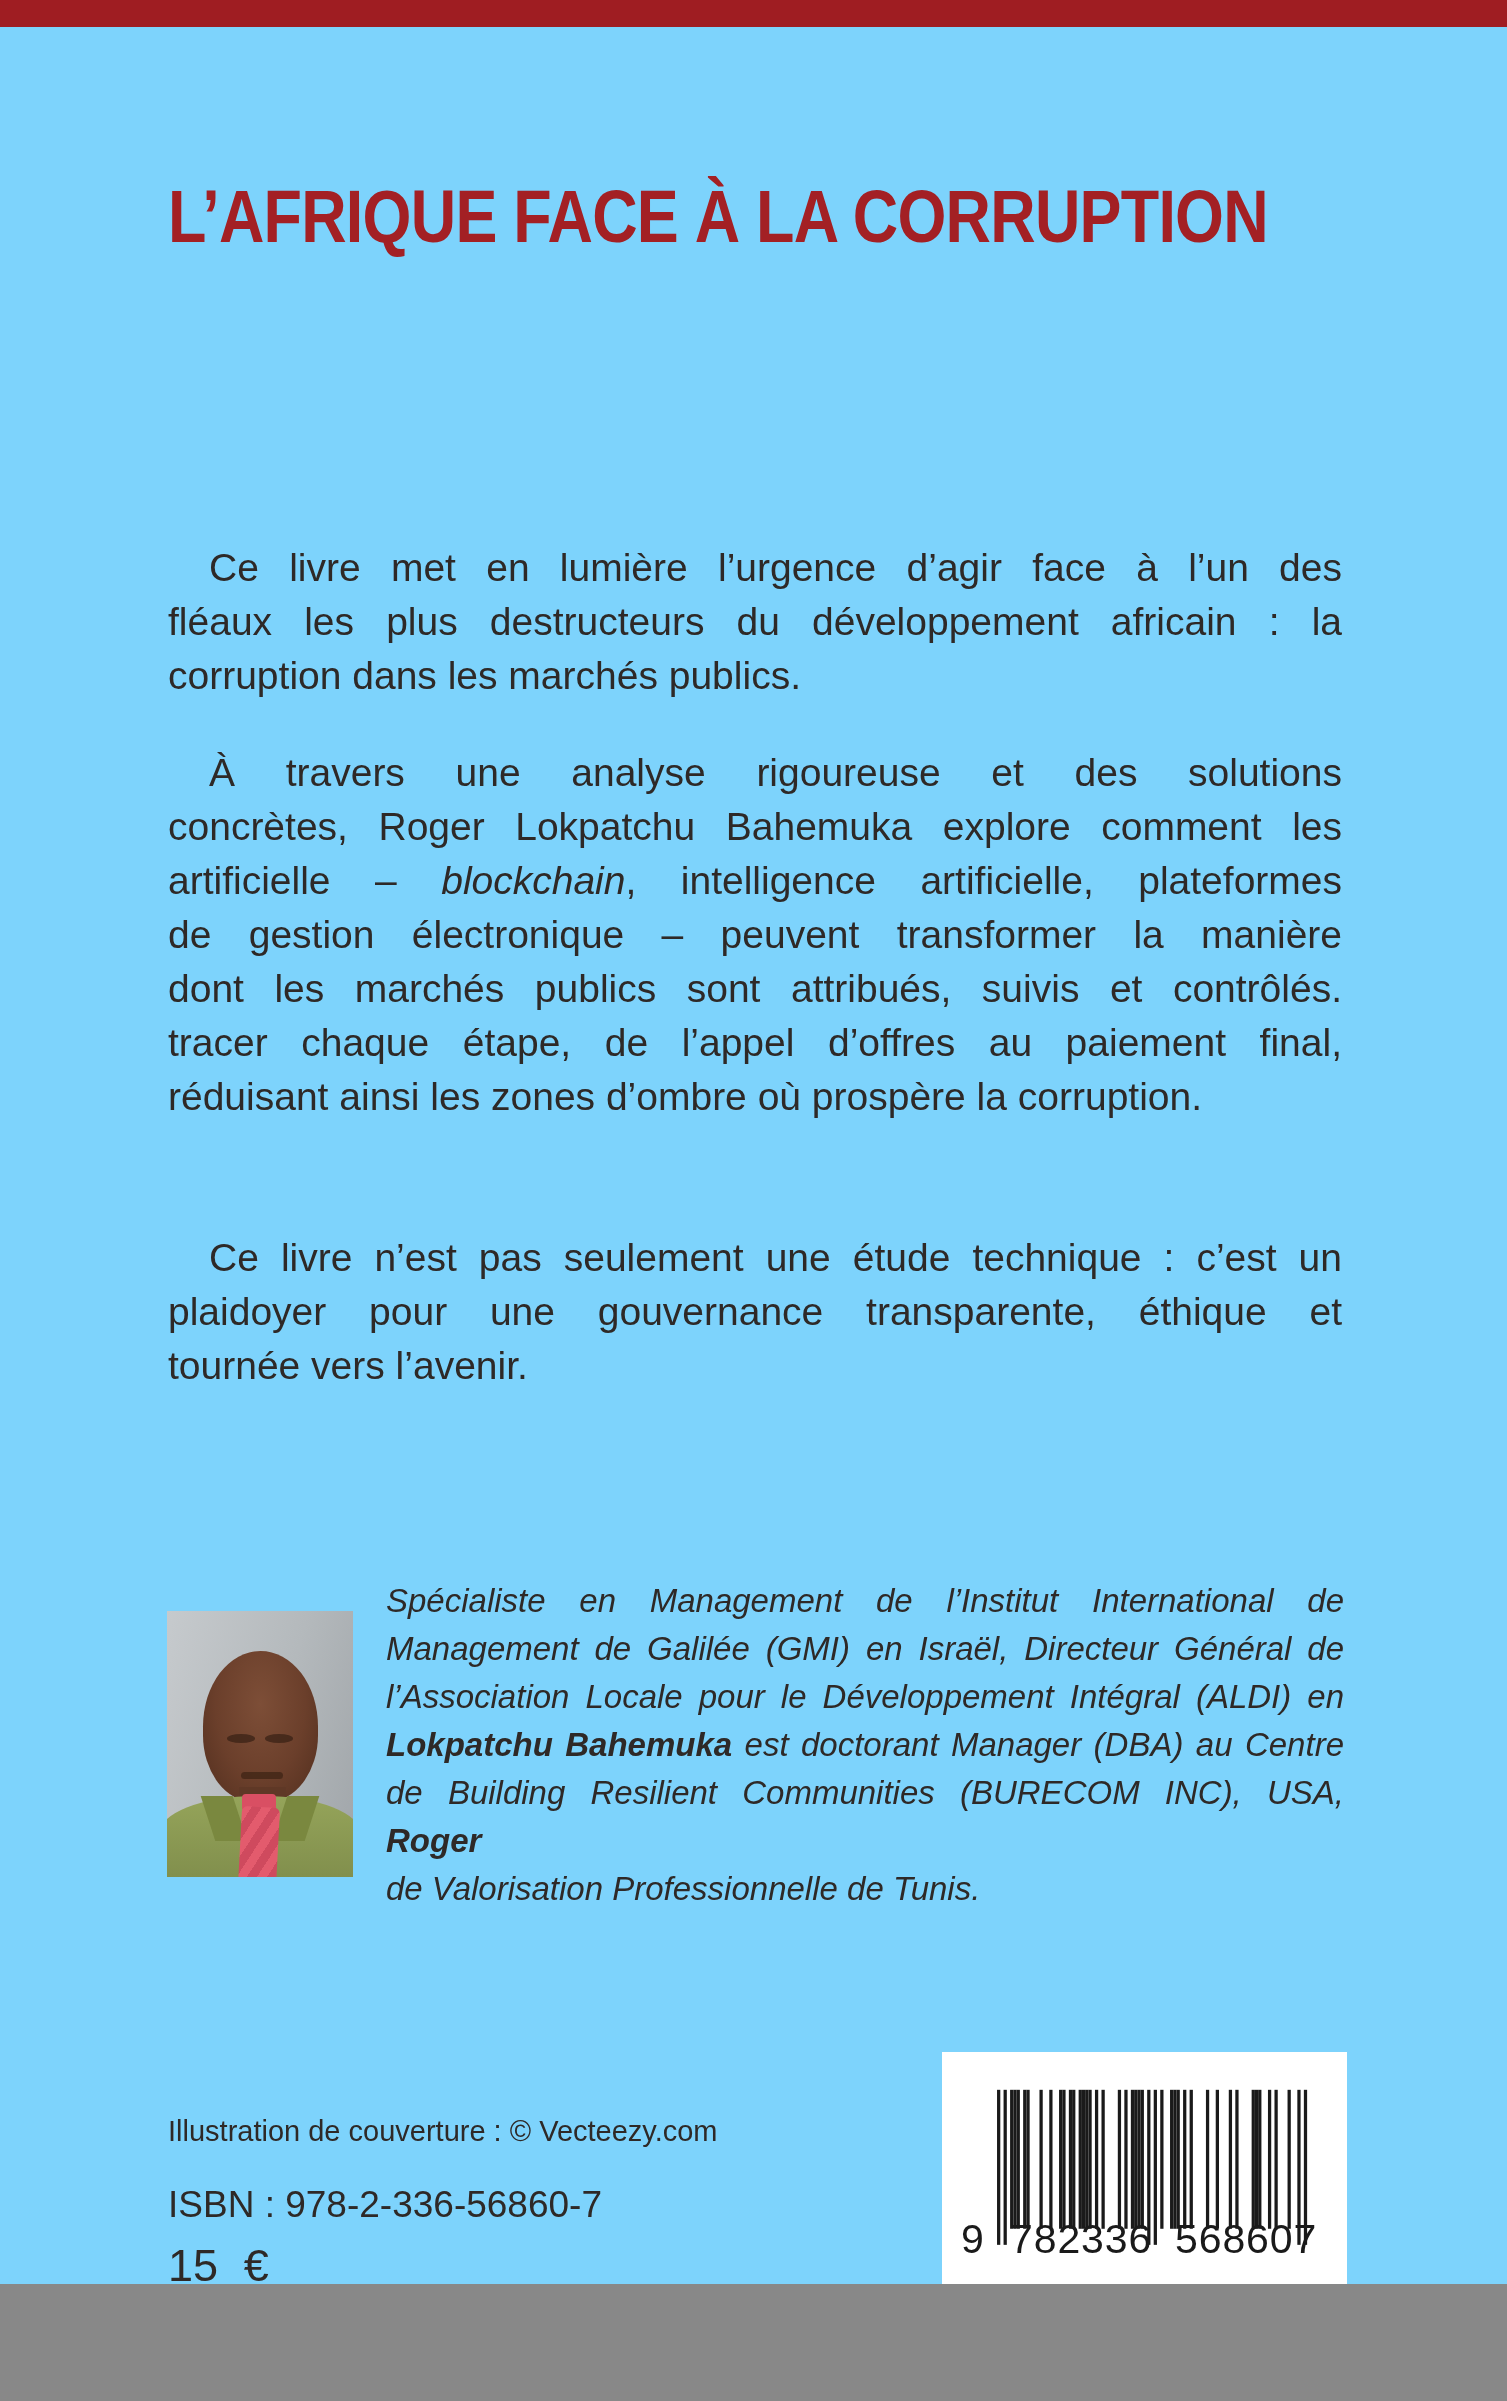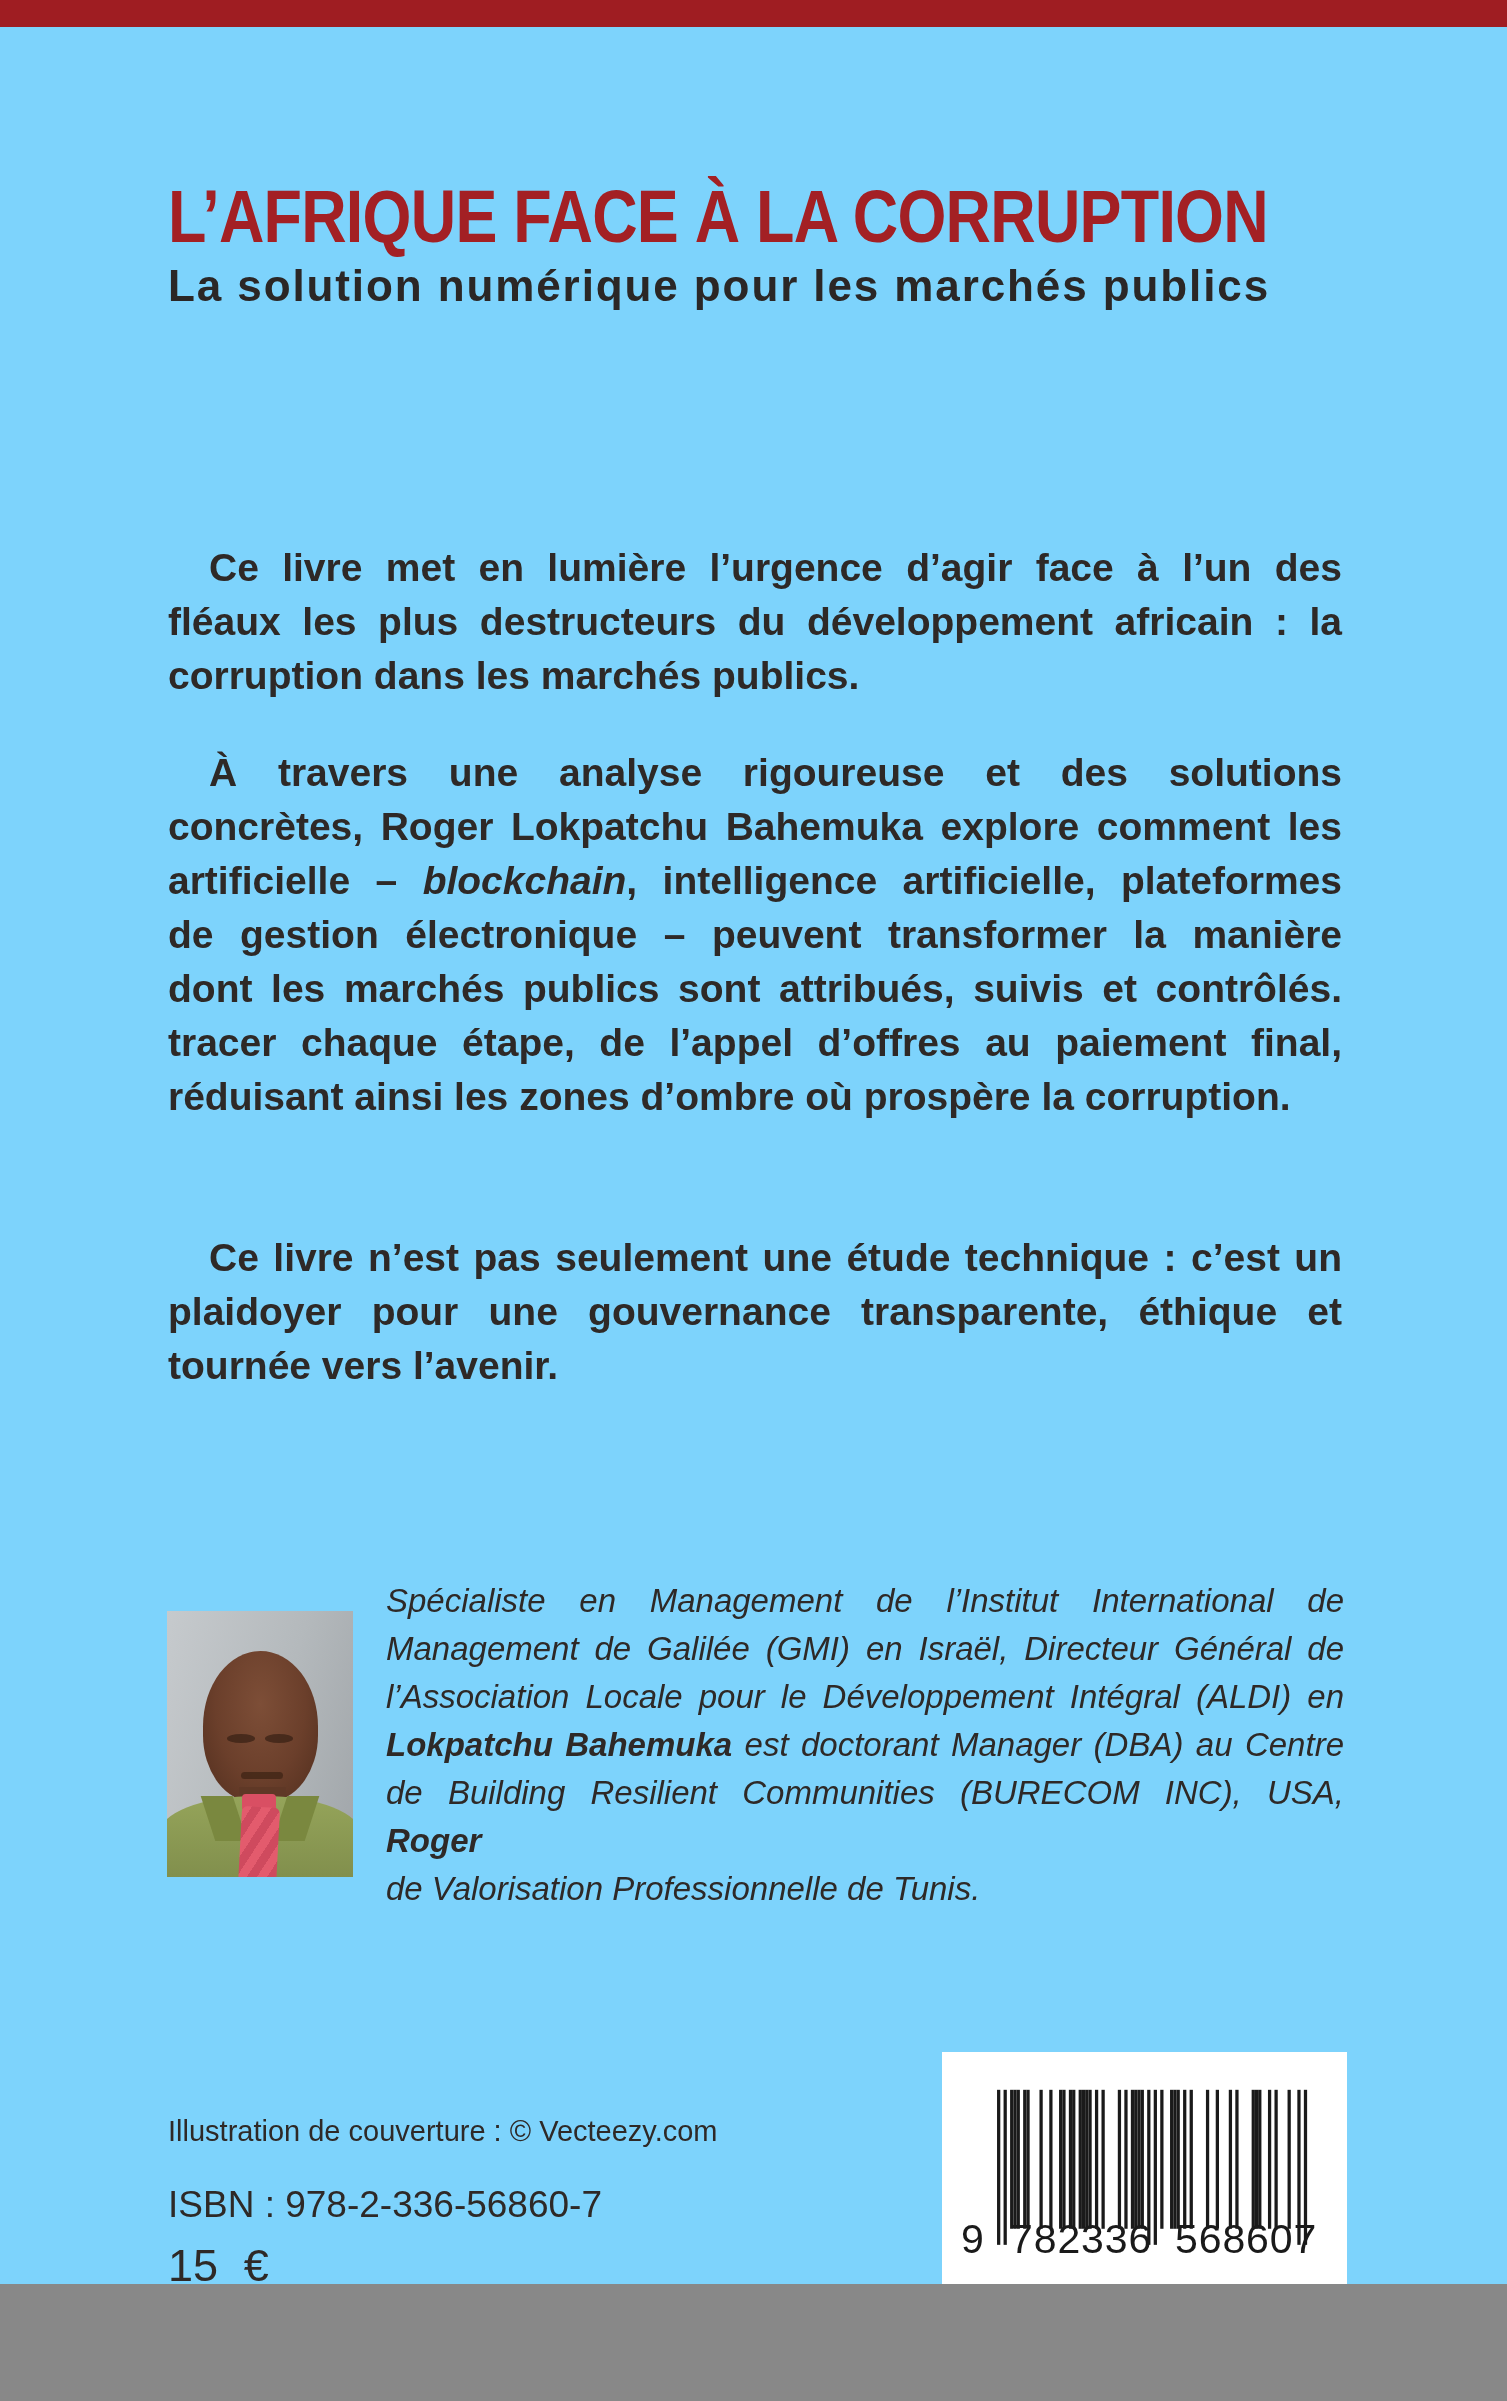--- a/index.html
+++ b/index.html
@@ -21,21 +21,21 @@
   .title-scale{display:inline-block;transform:scaleX(0.85);transform-origin:0 0;letter-spacing:-0.9px;}
 
   .subtitle{
     position:absolute;left:168px;top:259px;
     font-size:44px;line-height:53px;font-weight:bold;color:#2b2726;
     letter-spacing:1.9px;white-space:nowrap;
   }
 
   .para{
     position:absolute;left:168px;width:1174px;
-    font-size:39px;line-height:54px;color:#2e2927;font-weight:bold;
+    font-size:39px;line-height:54px;color:#2e2927;
   }
   .para-1{top:541px;}
   .para-2{top:746px;}
   .para-3{top:1231px;}
 
   .tline{text-align:justify;text-align-last:justify;}
   .tlast{text-align-last:left;}
   .tindent{text-indent:41px;}
   .seg-i{font-style:italic;}
   .seg-b{font-weight:bold;}
@@ -92,21 +92,20 @@
 
 <div class="page">
 
   <div class="band band-top"></div>
   <div class="band band-bottom"></div>
 
   <div class="title">
     <span class="title-scale">L’AFRIQUE FACE À LA CORRUPTION</span>
   </div>
 
-  <div class="subtitle">La solution numérique pour les marchés publics</div>
 
   <div class="para para-1">
       <div class="tline tindent"><span>Ce livre met en lumière l’urgence d’agir face à l’un des</span></div>
       <div class="tline"><span>fléaux les plus destructeurs du développement africain : la</span></div>
       <div class="tline tlast"><span>corruption dans les marchés publics.</span></div>
     </div>
   <div class="para para-2">
       <div class="tline tindent"><span>À travers une analyse rigoureuse et des solutions</span></div>
       <div class="tline"><span>concrètes, Roger Lokpatchu Bahemuka explore comment les</span></div>
       <div class="tline"><span>artificielle – </span><span class="seg-i">blockchain</span><span>, intelligence artificielle, plateformes</span></div>

